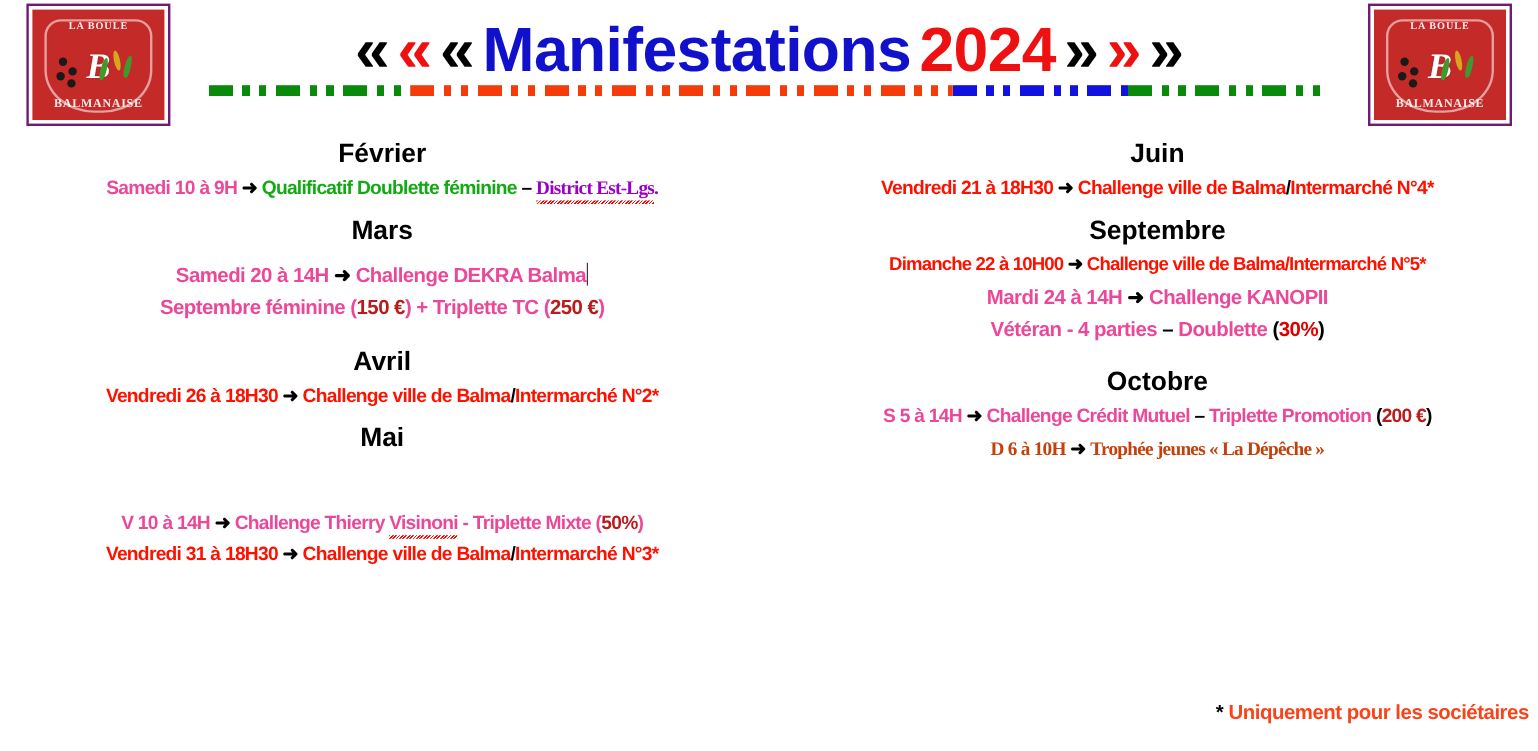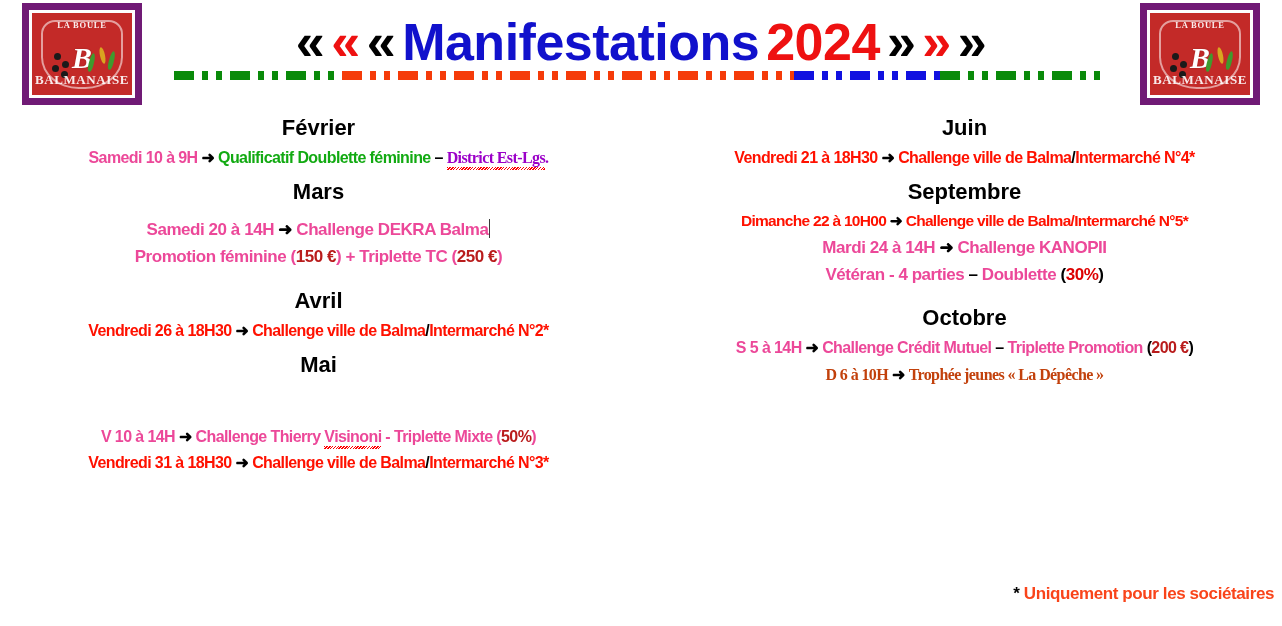--- a/index.html
+++ b/index.html
@@ -14,21 +14,21 @@
   
   .header{
     position:relative;
     height:108px;
   }
   .logo{
     position:absolute;
     top:3px;
     width:120px;height:102px;
     background:#fdfdfd;
-    border:7px solid #701a75;
+    border:2px solid #701a75;
     box-sizing:border-box;
     padding:3px;
   }
   .logo.left{left:22px;}
   .logo.right{right:22px;}
   .logo-inner{
     position:relative;
     width:100%;height:100%;
     background:#c32a28;
     overflow:hidden;
@@ -44,21 +44,21 @@
     position:absolute;top:9%;left:0;width:100%;
     text-align:center;
     font-size:8.5px;font-weight:bold;
     letter-spacing:.8px;
     color:rgba(255,255,255,.92);
     font-family:"Liberation Serif", serif;
   }
   .logo-bot-txt{
     position:absolute;bottom:9%;left:0;width:100%;
     text-align:center;
-    font-size:13px;font-weight:bold;
+    font-size:10px;font-weight:bold;
     letter-spacing:.6px;
     color:rgba(255,255,255,.9);
     font-family:"Liberation Serif", serif;
     margin-top:44px;
   }
   .logo-mono{
     position:absolute;left:0;top:34%;width:100%;
     text-align:center;
     font-size:30px;font-weight:bold;font-style:italic;
     color:#fff;
@@ -281,21 +281,21 @@
     <div class="month">Février</div>
     <div class="gap-xs"></div>
     <div class="entry sm"><span class="c-blue">Samedi 10 à 9H</span> <span class="c-black arrow">➜</span> <span class="c-green">Qualificatif Doublette féminine</span> <span class="c-black">–</span> <span class="c-purple squiggle">District Est-Lgs</span><span class="c-purple">.</span></div>
 
     <div class="gap-s"></div>
     <div class="month">Mars</div>
     <div class="gap-xs"></div>
     <div class="gap-xs"></div>
     <div class="entry"><span class="c-blue">Samedi 20 à 14H</span> <span class="c-black arrow">➜</span> <span class="c-blue">Challenge DEKRA Balma</span><span class="caret"></span></div>
     <div class="gap-xs"></div>
-    <div class="entry"><span class="c-blue">Promotion féminine (</span><span class="c-darkred">150 €</span><span class="c-blue">) + Triplette TC (</span><span class="c-darkred">250 €</span><span class="c-blue">)</span></div>
+    <div class="entry"><span class="c-blue">Septembre féminine (</span><span class="c-darkred">150 €</span><span class="c-blue">) + Triplette TC (</span><span class="c-darkred">250 €</span><span class="c-blue">)</span></div>
 
     <div class="gap-m"></div>
     <div class="month">Avril</div>
     <div class="gap-xs"></div>
     <div class="entry sm"><span class="c-red">Vendredi 26 à 18H30</span> <span class="c-black arrow">➜</span> <span class="c-red">Challenge ville de Balma</span><span class="c-black">/</span><span class="c-red">Intermarché N°2*</span></div>
 
     <div class="gap-s"></div>
     <div class="month">Mai</div>
     <div class="gap-s"></div>
     <div class="entry sm"><span class="c-blue">V 10 à 14H</span> <span class="c-black arrow">➜</span> <span class="c-blue">Challenge Thierry </span><span class="c-blue squiggle">Visinoni</span><span class="c-blue"> - Triplette Mixte (</span><span class="c-darkred">50%</span><span class="c-blue">)</span></div>

